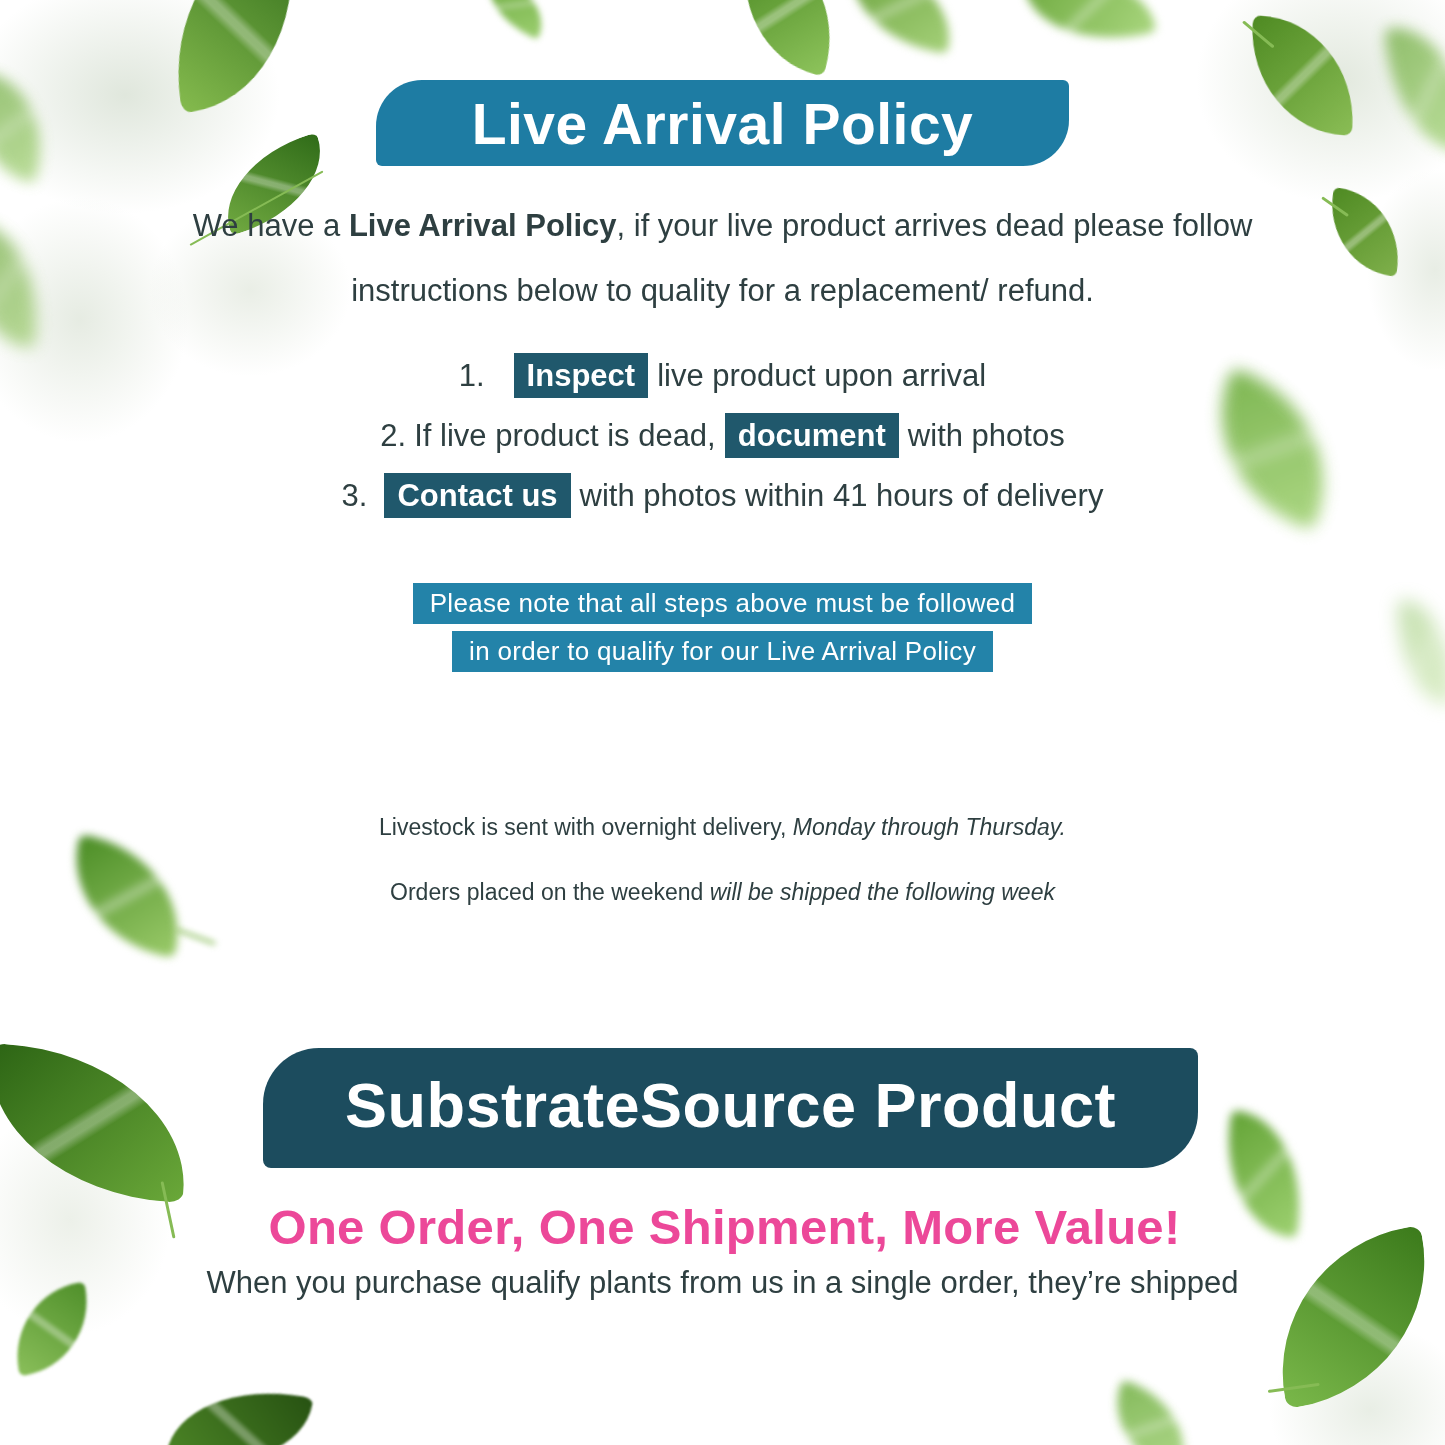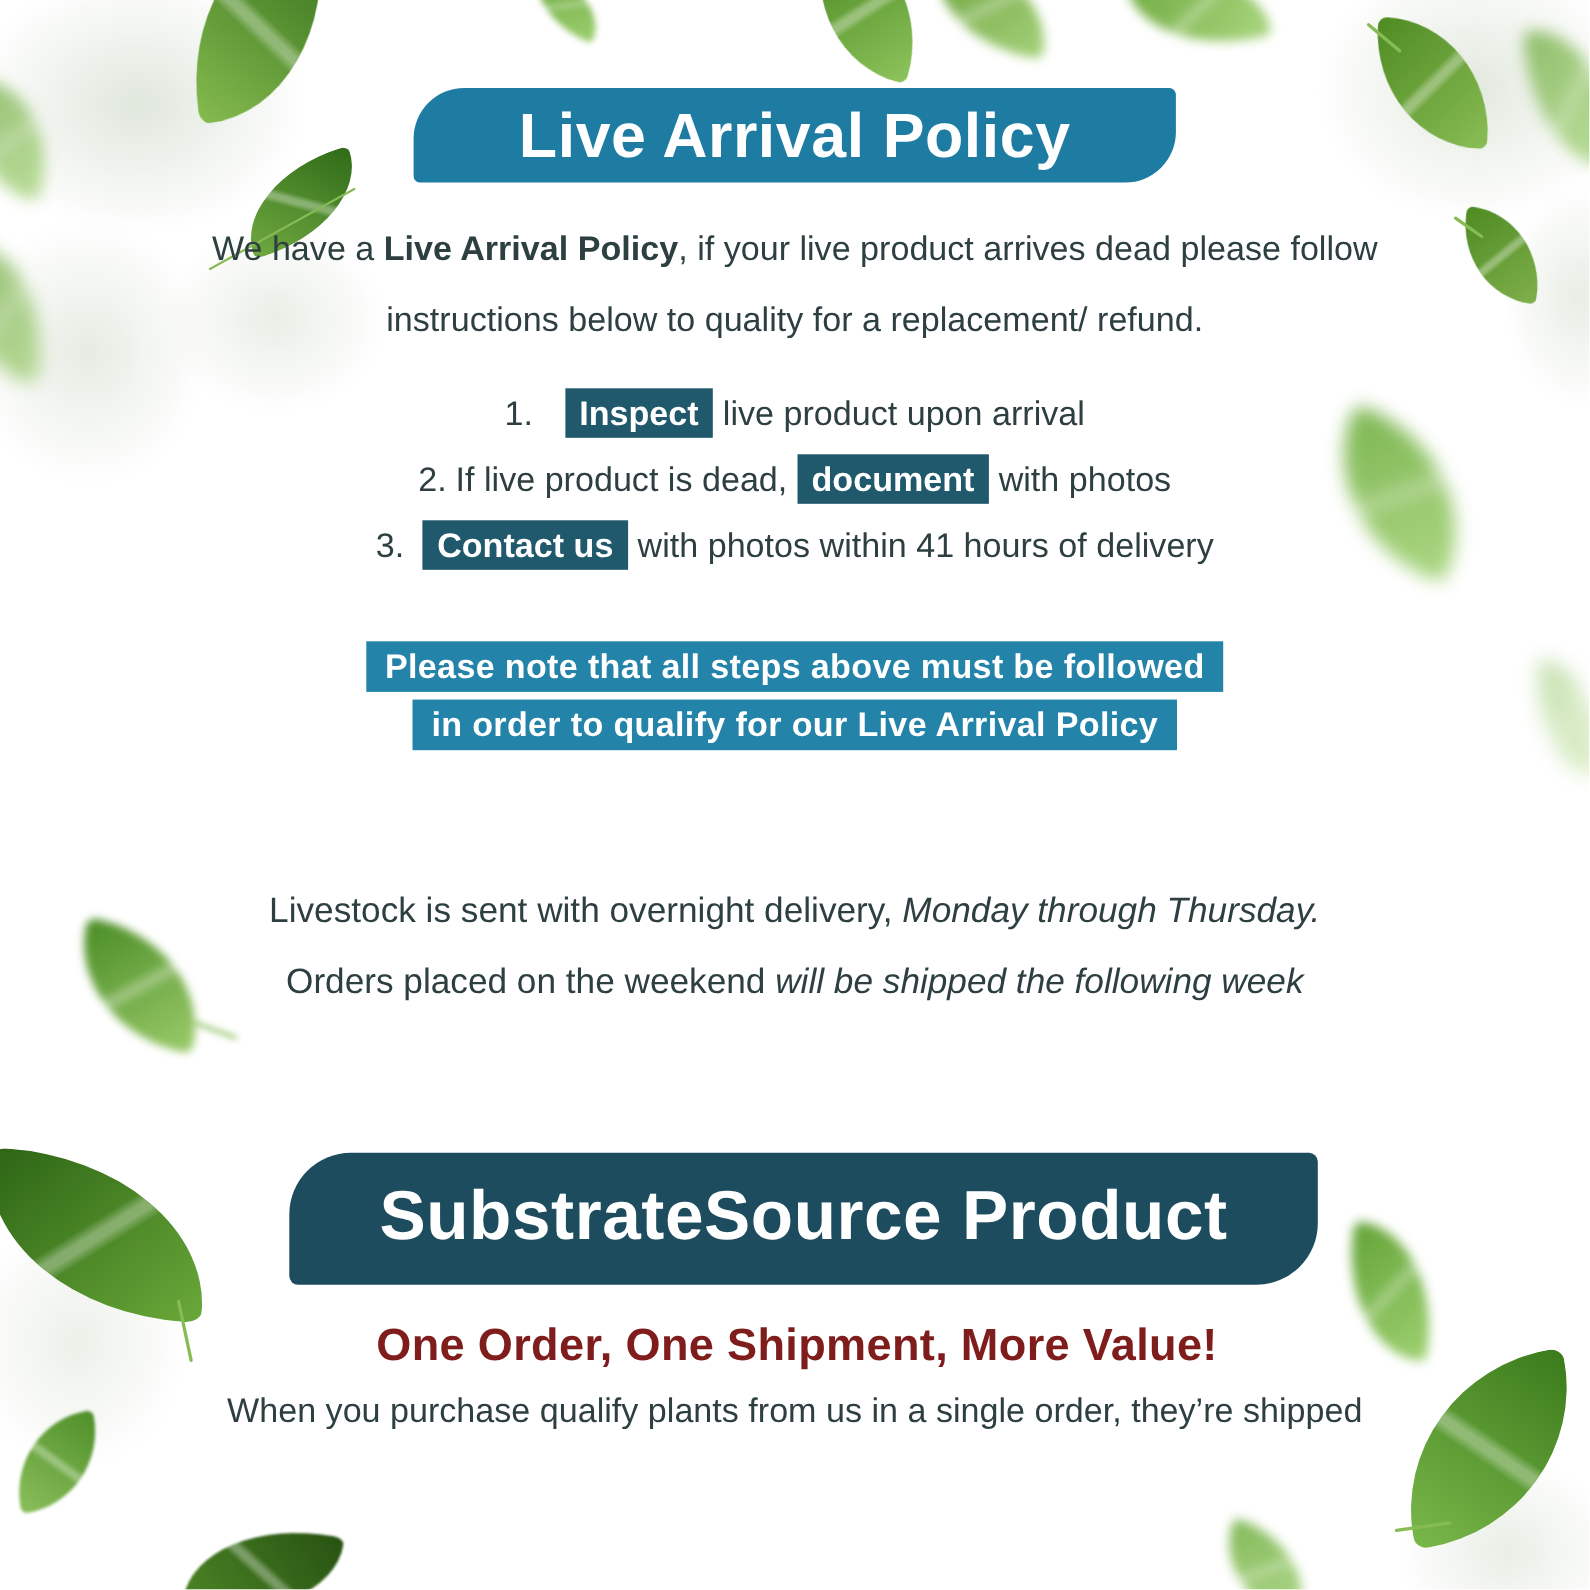--- a/index.html
+++ b/index.html
@@ -50,30 +50,30 @@
   .step { height:47px; line-height:47px; margin-bottom:13px; white-space:nowrap; }
   .step .num { margin-right:8px; }
   .step.first .num { margin-right:20px; }
   .step .hl {
     display:inline-block; background:#20586C; color:#ffffff; font-weight:700;
     padding:0 13px; margin:0 9px; line-height:45px;
   }
   .note { position:absolute; left:0; right:0; top:583px; text-align:center; }
   .note .note-line {
     display:inline-block; background:#2383A9; color:#ffffff;
-    font-size:31px; font-weight:700; letter-spacing:.3px;
+    font-size:26px; font-weight:400; letter-spacing:.3px;
     padding:5px 17px; margin-bottom:7px;
   }
   .shipping {
     position:absolute; left:0; right:0; top:795px; text-align:center;
-    font-size:32px; line-height:65px; color:#2E3F41;
+    font-size:23px; line-height:65px; color:#2E3F41;
   }
   .value-heading {
     position:absolute; left:4px; right:0; top:1199px; text-align:center;
-    font-size:41px; font-weight:700; color:#7f1d1d; letter-spacing:.3px;
+    font-size:49px; font-weight:700; color:#ec4899; letter-spacing:.3px;
   }
   .value-text {
     position:absolute; left:0; right:0; top:1258px; text-align:center;
     font-size:31px; line-height:50px; color:#2E3F41;
   }
 </style>
 </head>
 <body>
 
 <div class="stage">

